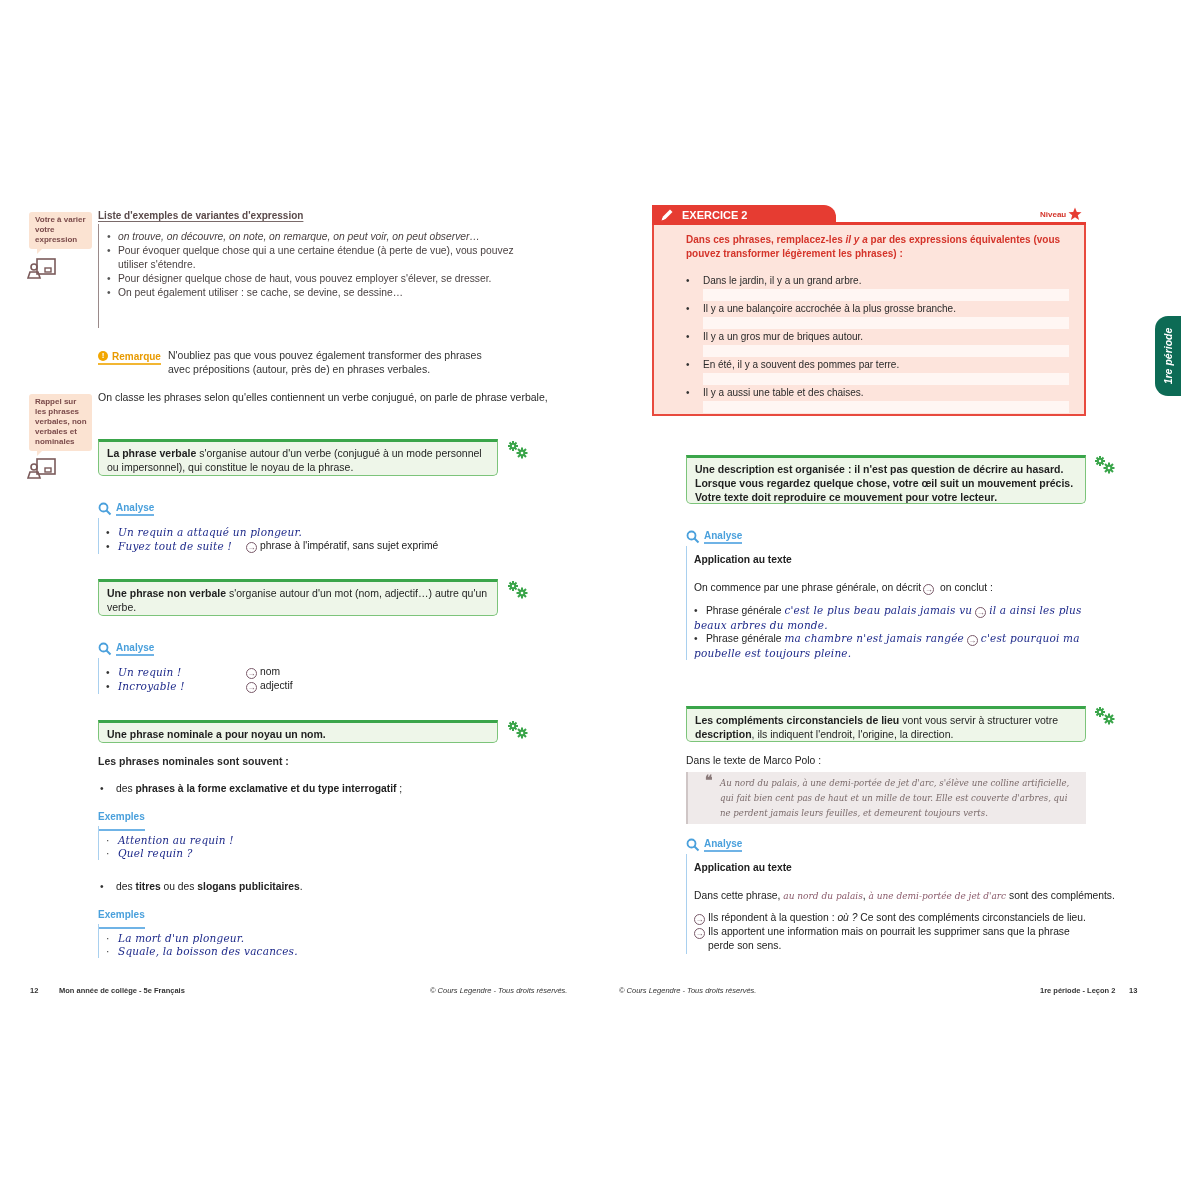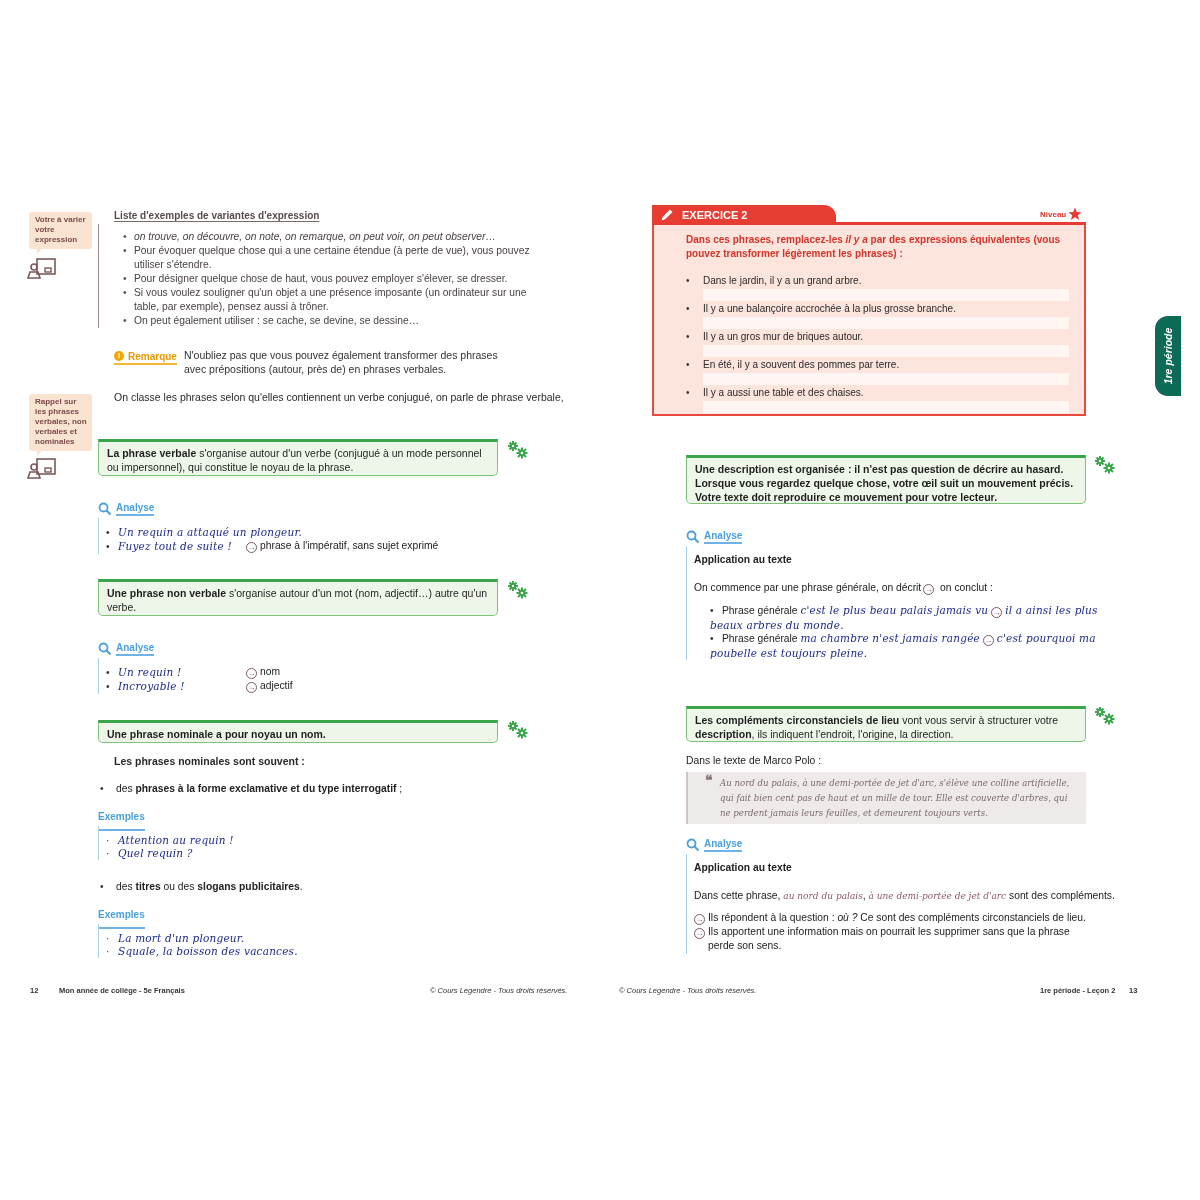--- a/index.html
+++ b/index.html
@@ -1,19 +1,19 @@
 <!DOCTYPE html>
 <html><head>
 <meta charset="utf-8">
 <style>
   * { box-sizing: border-box; margin: 0; padding: 0; }
   html, body { width: 1200px; height: 1200px; background: #ffffff; overflow: hidden; }
   body { position: relative; font-family: "Liberation Sans", sans-serif; color: #222; font-size: 10.5px; }
 
-  .abs { position: absolute; margin-left: 16px; }
+  .abs { position: absolute; }
 
   
   .side-note { position: absolute; left: 29px; width: 63px; background: #fbe3d2; color: #7a4a4a; font-weight: bold; font-size: 8px; line-height: 10px; padding: 3px 4px 4px 6px; border-radius: 3px; }
   .side-note::after { content: ""; position: absolute; left: 8px; bottom: -5px; border-left: 5px solid #fbe3d2; border-right: 4px solid transparent; border-bottom: 5px solid transparent; }
   .board-icon { position: absolute; left: 27px; width: 30px; height: 24px; }
 
   
   .list-title { font-weight: bold; color: #5a4a4a; font-size: 10px; text-decoration: underline; text-decoration-color: #7a6a6a; text-underline-offset: 2px; }
   .vrule { position: absolute; width: 1px; background: #9a8a8a; }
   ul.plain { list-style: none; }
@@ -71,21 +71,20 @@
   <path d="M1 22 L3 16 L11 16 L13 22 Z" fill="none" stroke="#7a5a5a" stroke-width="1.6"></path>
   <rect x="18" y="12" width="6" height="4" fill="none" stroke="#7a5a5a" stroke-width="1.4"></rect>
 </svg>
 
 <div class="abs list-title" style="left:98px; top:210px;">Liste d'exemples de variantes d'expression</div>
 <div class="vrule" style="left:98px; top:224px; height:104px;"></div>
 <ul class="plain abs" style="left:104px; top:230px; width:420px;">
   <li style="font-style:italic;">on trouve, on découvre, on note, on remarque, on peut voir, on peut observer…</li>
   <li>Pour évoquer quelque chose qui a une certaine étendue (à perte de vue), vous pouvez utiliser s'étendre.</li>
   <li>Pour désigner quelque chose de haut, vous pouvez employer s'élever, se dresser.</li>
-  <li>Si vous voulez souligner qu'un objet a une présence imposante (un ordinateur sur une table, par exemple), pensez aussi à trôner.</li>
   <li>On peut également utiliser : se cache, se devine, se dessine…</li>
 </ul>
 
 <div class="abs" style="left:98px; top:348px;">
   <span class="rem-label">
       <span class="rem-dot">!</span>
       <span>Remarque</span>
     </span>
 </div>
 <div class="abs para" style="left:168px; top:348px; color:#333;">

